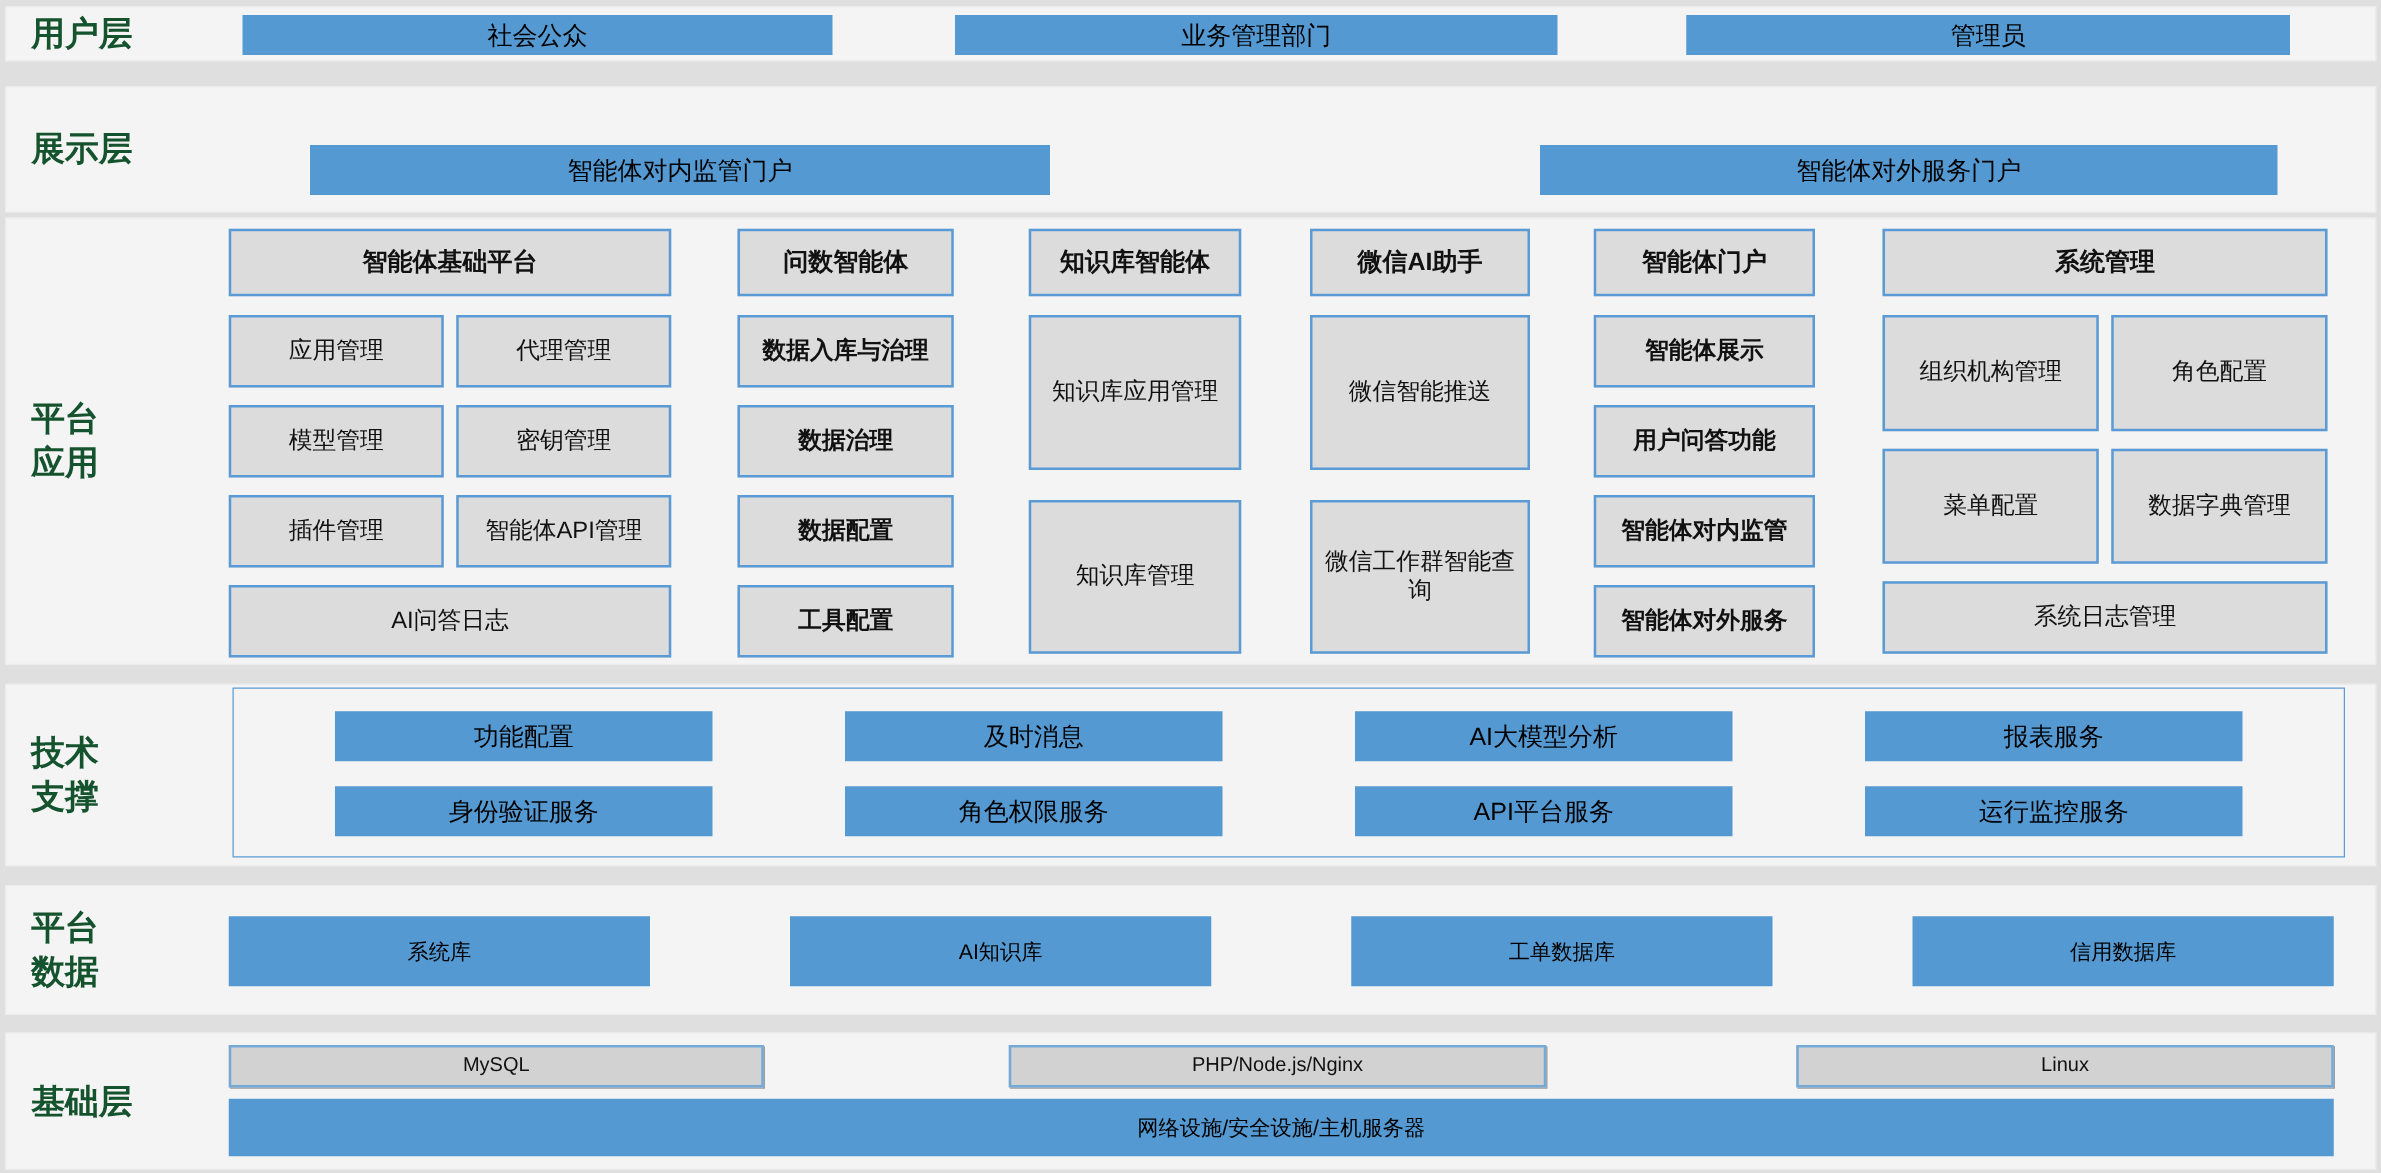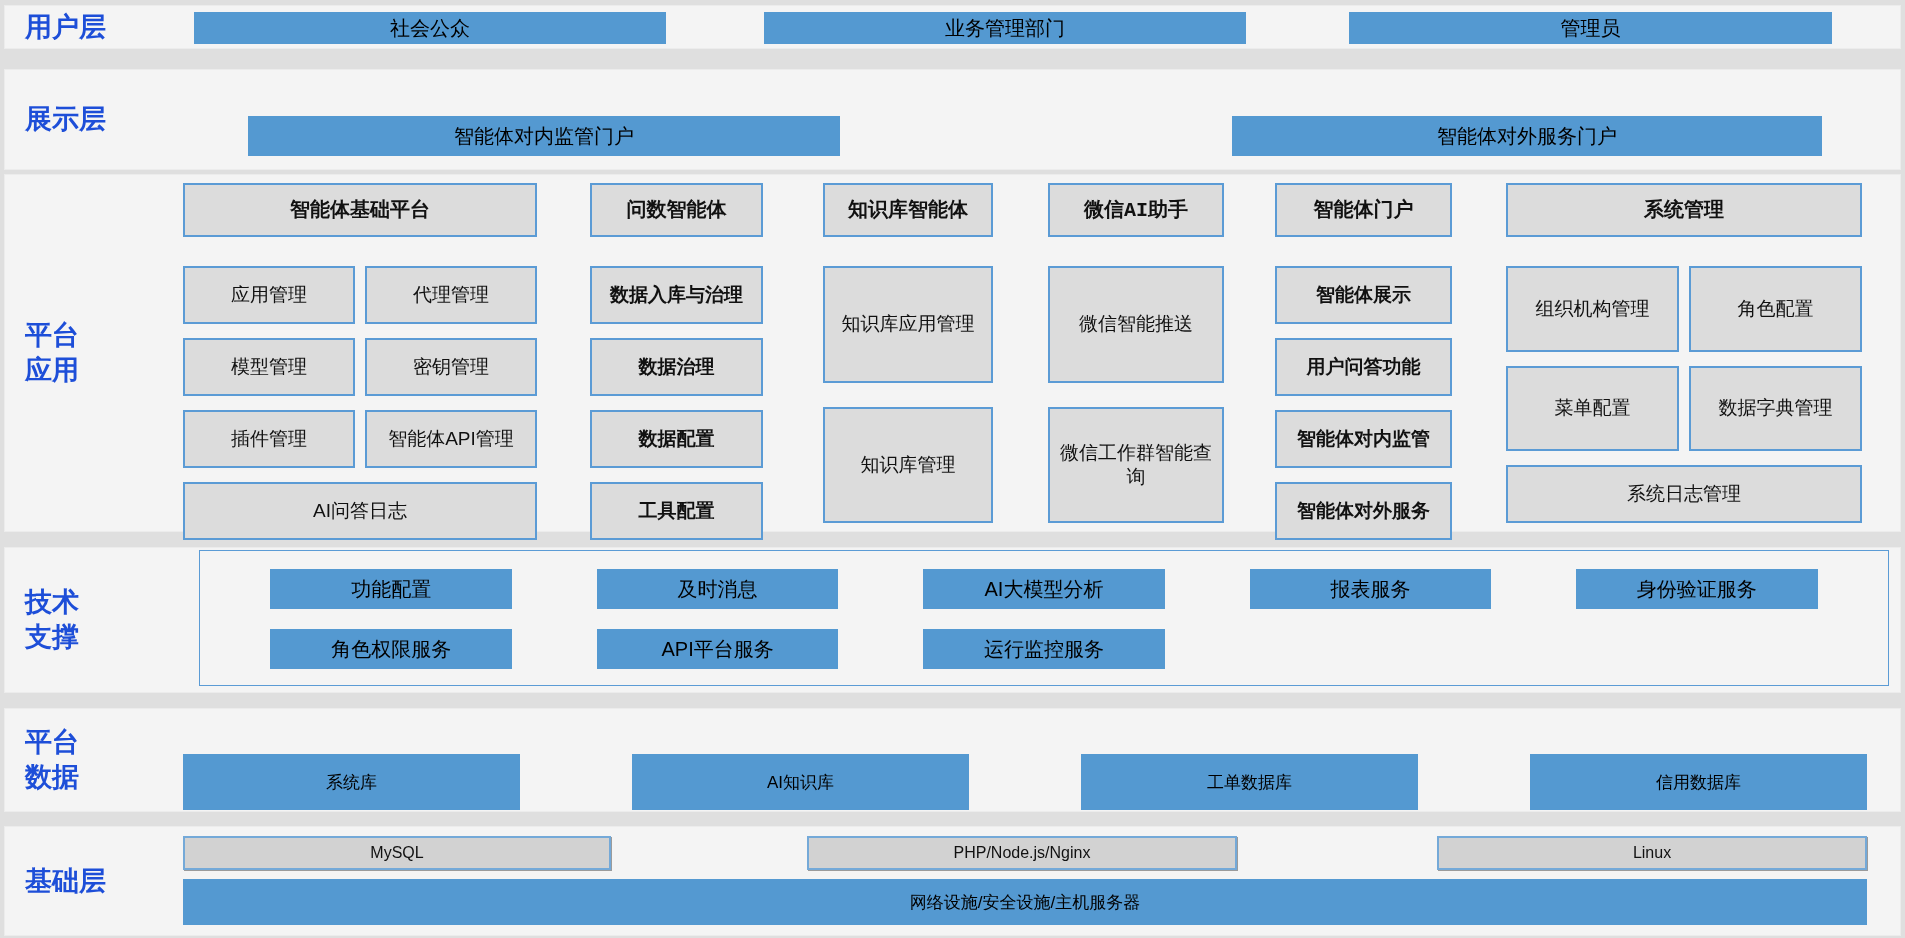--- a/index.html
+++ b/index.html
@@ -10,21 +10,21 @@
     color:#111;
   }
   .band {
     position:absolute; left:4px; width:1897px;
     background:#f4f4f4; border:1px solid #ececec; box-sizing:border-box;
     display:flex;
   }
   .label-col {
     flex:0 0 178px; width:178px; box-sizing:border-box;
     display:flex; flex-direction:column; justify-content:center;
-    padding-left:20px; font-weight:bold; font-size:27px; line-height:1.28; color:#1d4ed8;
+    padding-left:20px; font-weight:bold; font-size:27px; line-height:1.28; color:#14532d;
   }
   .content { position:relative; flex:1; }
 
   .bluebox {
     position:absolute; background:#5499d1; color:#000;
     display:flex; align-items:center; justify-content:center;
     font-size:20px; font-weight:500; box-sizing:border-box; text-align:center;
   }
   .graybox {
     background:#dcdcdc; border:2px solid #5b9bd5; box-sizing:border-box;
@@ -53,45 +53,45 @@
   #d1 { left:1049px; width:590px; }
 
   
   .app-col { position:absolute; top:8px; bottom:8px; display:flex; flex-direction:column; }
   #colA { left:0;      width:354px; }
   #colB { left:407px;  width:173px; }
   #colC { left:640px;  width:170px; }
   #colD { left:865px;  width:176px; }
   #colE { left:1092px; width:177px; }
   #colF { left:1323px; width:356px; }
-  .app-col .hdr { flex:0 0 54px; margin-bottom:29px;font-family:Liberation Mono, monospace; }
+  .app-col .hdr { flex:0 0 54px; margin-bottom:15px; }
   .grid2 { display:grid; grid-template-columns:1fr 1fr; gap:14px 10px; grid-auto-rows:58px; }
   .rowcell { flex:0 0 58px; margin-bottom:14px;font-weight:bold; }
   .rowcell:last-child { margin-bottom:0; }
   .tallwrap { flex:1; display:flex; flex-direction:column; gap:24px; }
   .tallwrap .graybox { flex:1; }
   .gridF { flex:1; display:grid; grid-template-columns:1fr 1fr; grid-template-rows:1fr 1fr; gap:14px 10px; margin-bottom:14px; }
   .footer-cell { flex:0 0 58px; margin-top:14px; }
   .gridF + .footer-cell { margin-top:0; }
 
   
   #tech-frame {
-    position:absolute; left:16px; top:2px; width:1690px; height:136px;
+    position:absolute; left:3px; top:2px; width:1690px; height:136px;
     border:1px solid #5b9bd5; box-sizing:border-box;
-    display:grid; grid-template-columns:repeat(5,1fr); row-gap:20px;
+    display:grid; grid-template-columns:repeat(4,1fr); row-gap:20px;
     padding:18px 28px; align-items:center; justify-items:center;
   }
   #tech-frame .bluebox { position:static; width:74%; height:40px; }
 
   
   #data-grid {
     position:absolute; left:0; top:24px; width:1684px;
     display:grid; grid-template-columns:repeat(4,1fr); column-gap:112px;
   }
-  #data-grid .bluebox { position:static; height:56px; font-size:17px; font-weight:400;margin-top:21px; }
+  #data-grid .bluebox { position:static; height:56px; font-size:17px; font-weight:400; }
 
   
   .infra-gray {
     position:absolute; top:9px; height:34px;
     background:#d2d2d2; border:2px solid #74a9d8; box-sizing:border-box;
     box-shadow:1px 1px 0 #9b9b9b;
     display:flex; align-items:center; justify-content:center; font-size:16px;
   }
   #i0 { left:0;      width:428px; }
   #i1 { left:624px;  width:430px; }

